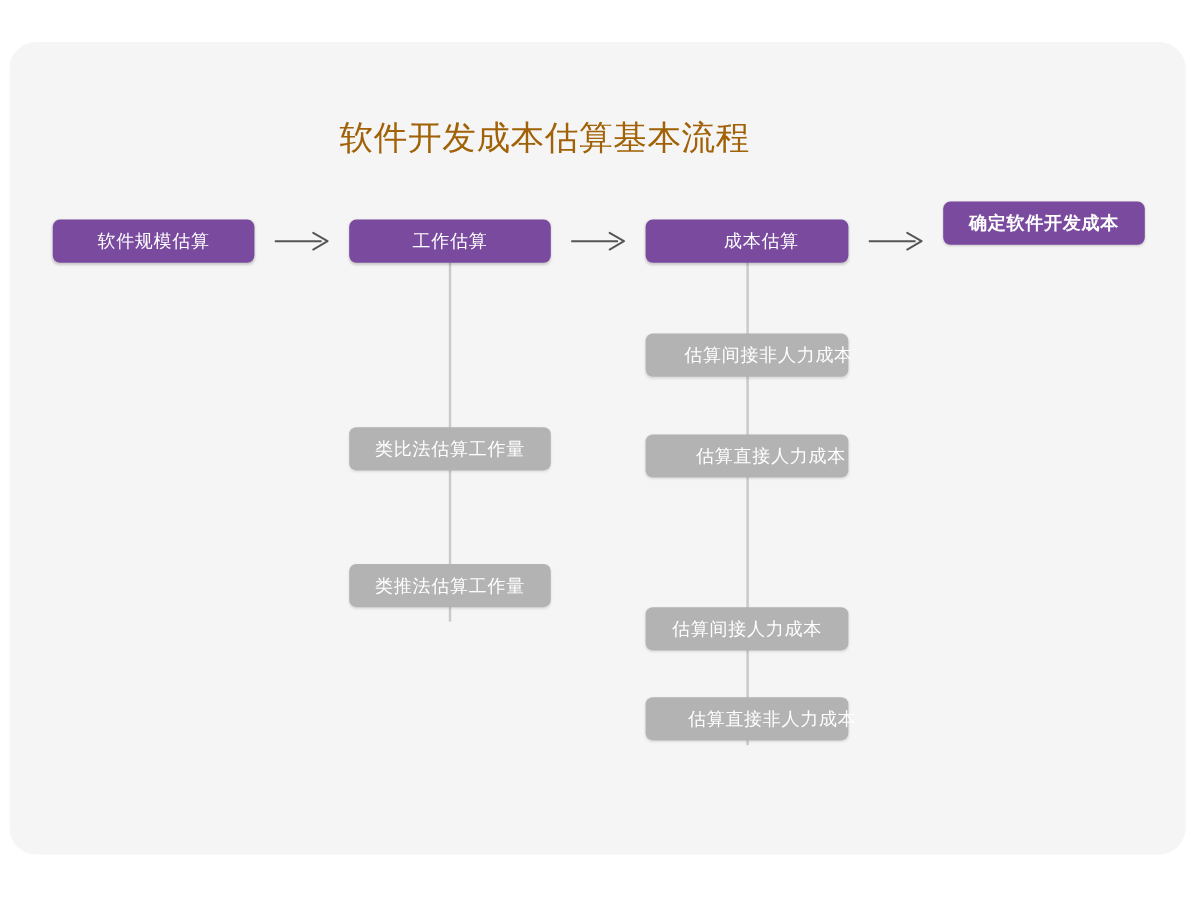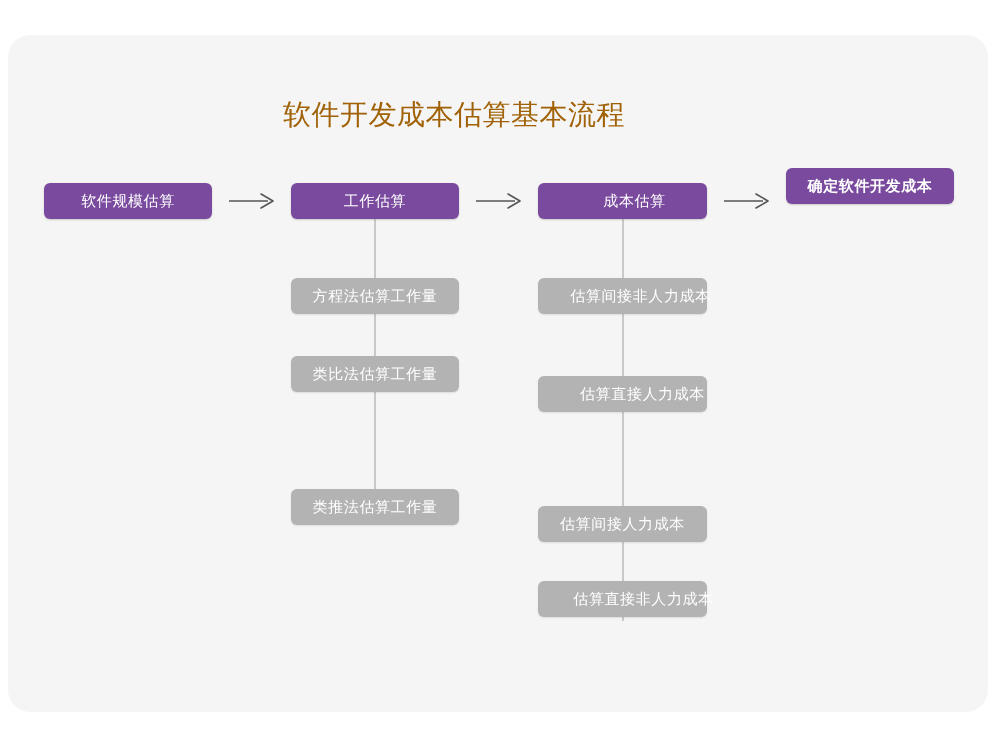--- a/index.html
+++ b/index.html
@@ -105,34 +105,31 @@
       <path d="M33 5 L45 12 L33 19" stroke="#555555" stroke-width="1.6" fill="none" stroke-linecap="round" stroke-linejoin="round"></path>
     </svg>
   </div>
   <div class="arrow" style="left:723px; top:189px;">
     <svg width="48" height="24" viewBox="0 0 48 24">
       <path d="M1 12 H40" stroke="#555555" stroke-width="1.6" fill="none"></path>
       <path d="M33 5 L45 12 L33 19" stroke="#555555" stroke-width="1.6" fill="none" stroke-linecap="round" stroke-linejoin="round"></path>
     </svg>
   </div>
 
-  <div class="node secondary" style="left:291px; top:278px; width:168px;">
-    <span>方程法估算工作量</span>
-  </div>
   <div class="node secondary" style="left:291px; top:356px; width:168px;">
     <span>类比法估算工作量</span>
   </div>
-  <div class="node secondary" style="left:291px; top:489px; width:168px;">
+  <div class="node secondary" style="left:291px; top:470px; width:168px;">
     <span>类推法估算工作量</span>
   </div>
 
   <div class="node secondary" style="left:538px; top:278px; width:169px;padding-left:36px;">
     <span>估算间接非人力成本</span>
   </div>
-  <div class="node secondary" style="left:538px; top:376px; width:169px;padding-left:40px;">
+  <div class="node secondary" style="left:538px; top:362px; width:169px;padding-left:40px;">
     <span>估算直接人力成本</span>
   </div>
   <div class="node secondary" style="left:538px; top:478px; width:169px;margin-top:28px;">
     <span>估算间接人力成本</span>
   </div>
   <div class="node secondary" style="left:538px; top:581px; width:169px;padding-left:42px;">
     <span>估算直接非人力成本</span>
   </div>
 
 </div>

